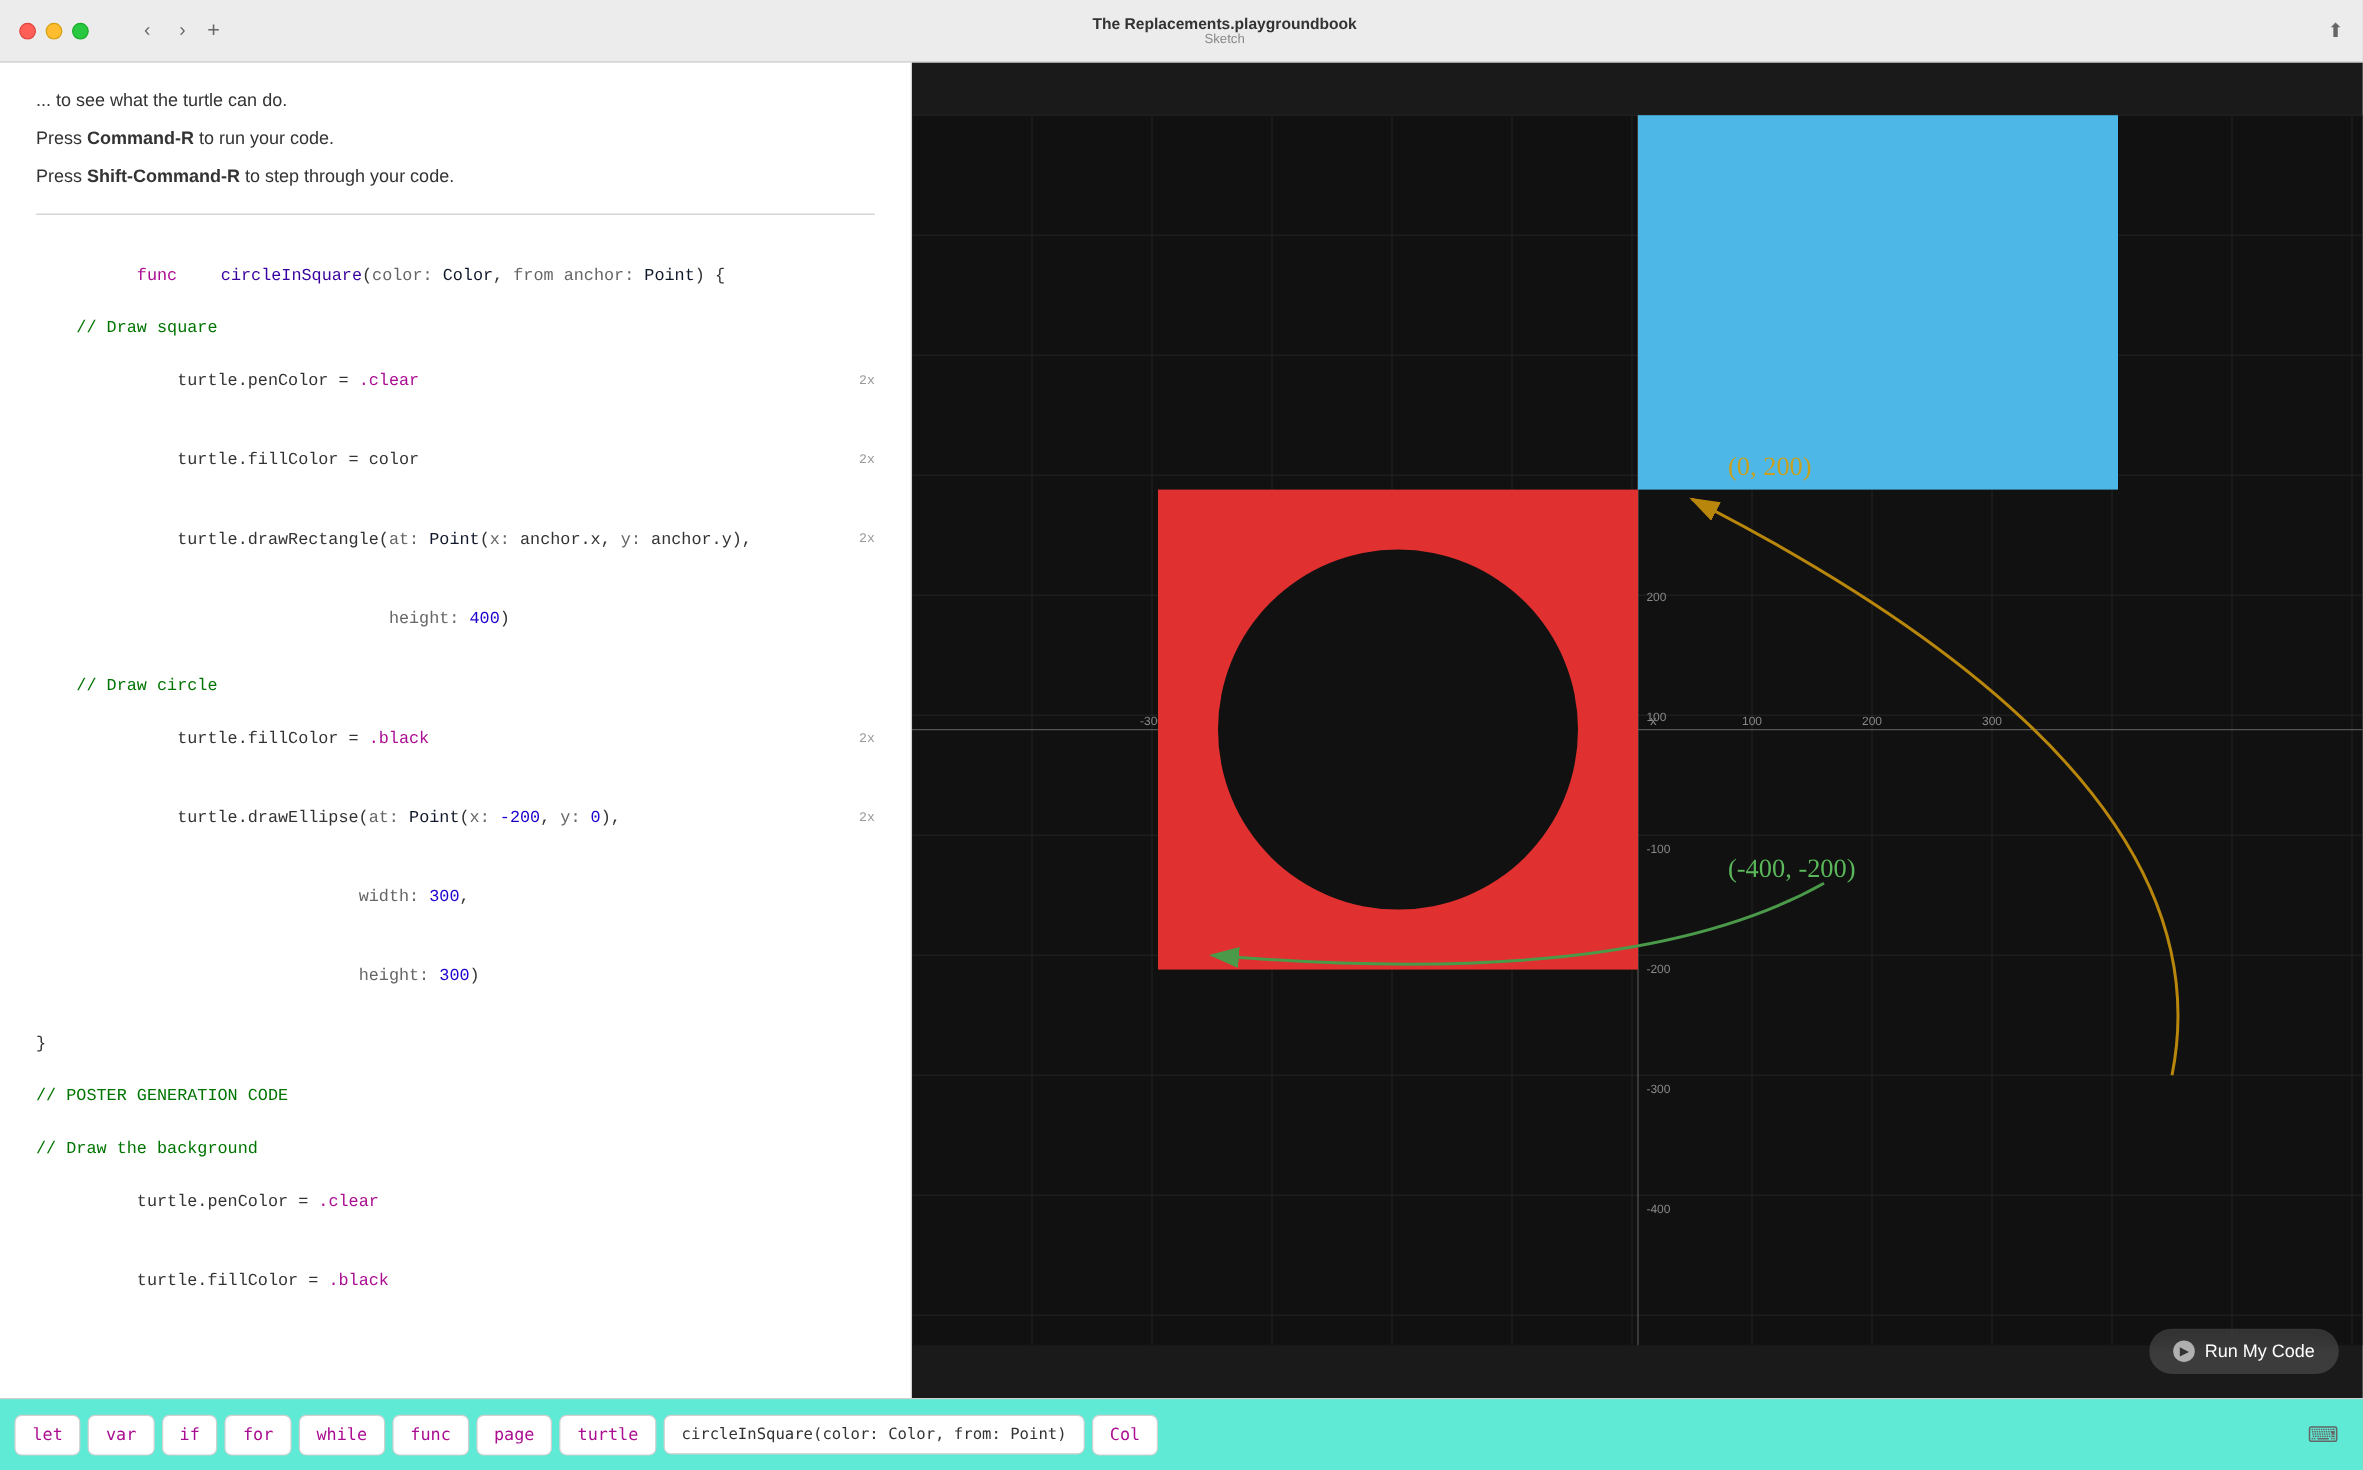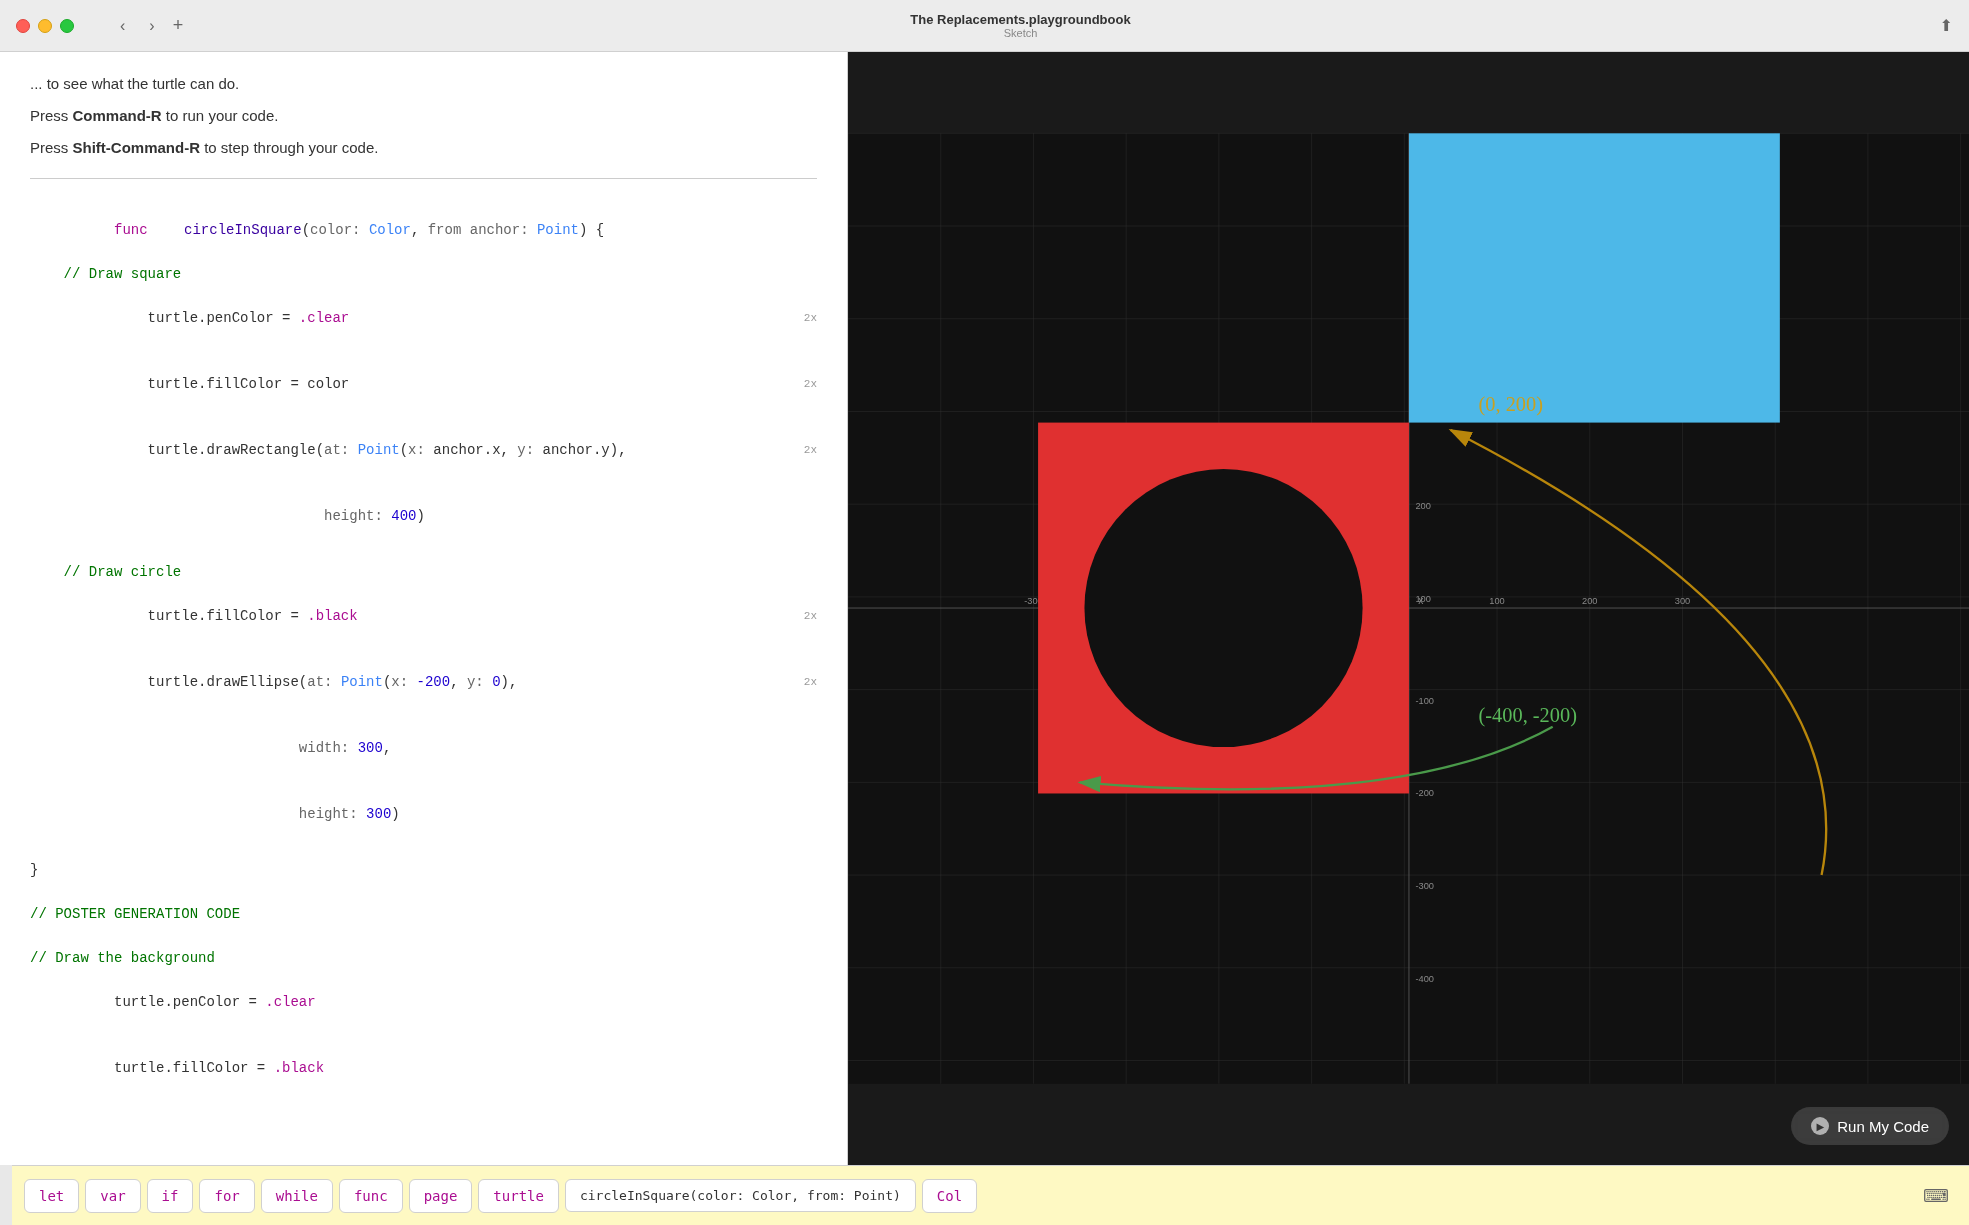--- a/index.html
+++ b/index.html
@@ -91,21 +91,21 @@
 
     
     .main-content {
       flex: 1;
       display: flex;
       overflow: hidden;
     }
 
     
     .code-panel {
-      width: 848px;
+      width: 760px;
       background: #ffffff;
       overflow-y: auto;
       padding: 20px 30px 20px 30px;
       border-right: 1px solid #d0d0d0;
       flex-shrink: 0;
       font-family: 'SF Mono', 'Menlo', 'Monaco', 'Courier New', monospace;
       font-size: 14px;
     }
     .prose-text {
       font-family: -apple-system, BlinkMacSystemFont, 'SF Pro Text', sans-serif;
@@ -141,47 +141,46 @@
       font-size: 11px;
       color: #999;
       margin-left: 8px;
       align-self: center;
       flex-shrink: 0;
       text-align: right;
     }
 
     
     .kw-keyword { color: #aa0d91; font-weight: 500; } 
-    .kw-type { color: #3b82f6; } 
+    .kw-type { color: #0f172a; } 
     .kw-dotval { color: #aa0d91; } 
     .kw-num { color: #1c00cf; } 
     .kw-comment { color: #007400; } 
     .kw-func-name { color: #3900a0; margin-left: 28px; } 
     .kw-param { color: #666; }
     .kw-plain { color: #333; }
 
     
     .canvas-panel {
       flex: 1;
       background: #1a1a1a;
       position: relative;
       overflow: hidden;
     }
 
     
     .bottom-bar {
       height: 60px;
-      background: #fef9c3;
+      background: #5eead4;
       border-top: 1px solid #d0d0d0;
       display: flex;
       align-items: center;
       padding: 0 12px;
       gap: 0;
       flex-shrink: 0;
-      margin-left: 12px;
     }
     .bottom-keyword {
       padding: 8px 14px;
       font-family: 'SF Mono', 'Menlo', monospace;
       font-size: 14px;
       color: #aa0d91;
       background: white;
       border: 1px solid #d0d0d0;
       border-radius: 6px;
       cursor: pointer;

